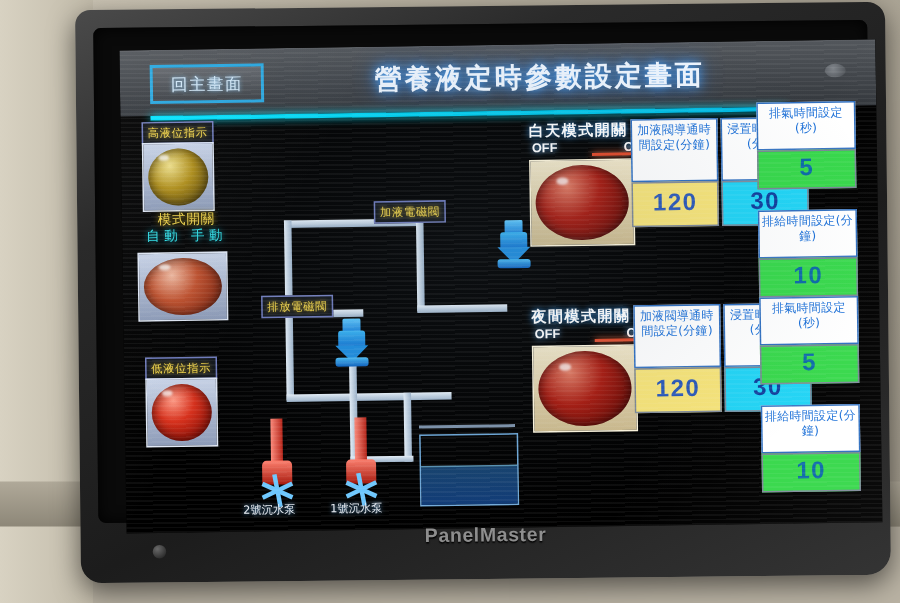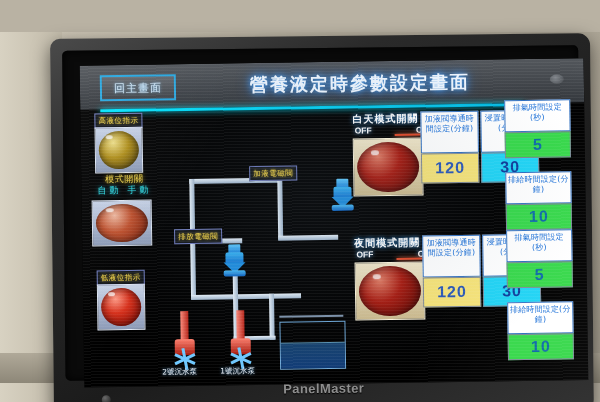--- a/index.html
+++ b/index.html
@@ -1,20 +1,20 @@
 <!DOCTYPE html>
 <html><head>
 <meta charset="utf-8">
 <style>
   html,body{margin:0;padding:0;background:#b9b2a3;}
   body{width:600px;height:402px;overflow:hidden;
        font-family:"DejaVu Sans","Liberation Sans",sans-serif;}
 
   .stage{position:relative;width:600px;height:351px;
-         background:linear-gradient(120deg,#cfc8b8 0%,#b5ae9e 40%,#a59e8f 100%);margin-top:32px;}
+         background:linear-gradient(120deg,#cfc8b8 0%,#b5ae9e 40%,#a59e8f 100%);}
 
   
   .wall-left{position:absolute;left:0;top:0;width:62px;height:402px;
              background:linear-gradient(90deg,#d8d2c2,#c2bbaa);}
   .wall-bottom{position:absolute;left:0;bottom:0;width:600px;height:30px;
              background:linear-gradient(180deg,#b0a999,#8d8778);}
 
   
   .monitor{position:absolute;left:52px;top:4px;width:540px;height:382px;
            background:linear-gradient(155deg,#4a4a4a 0%,#2a2a2a 25%,#1c1c1c 60%,#343434 100%);

